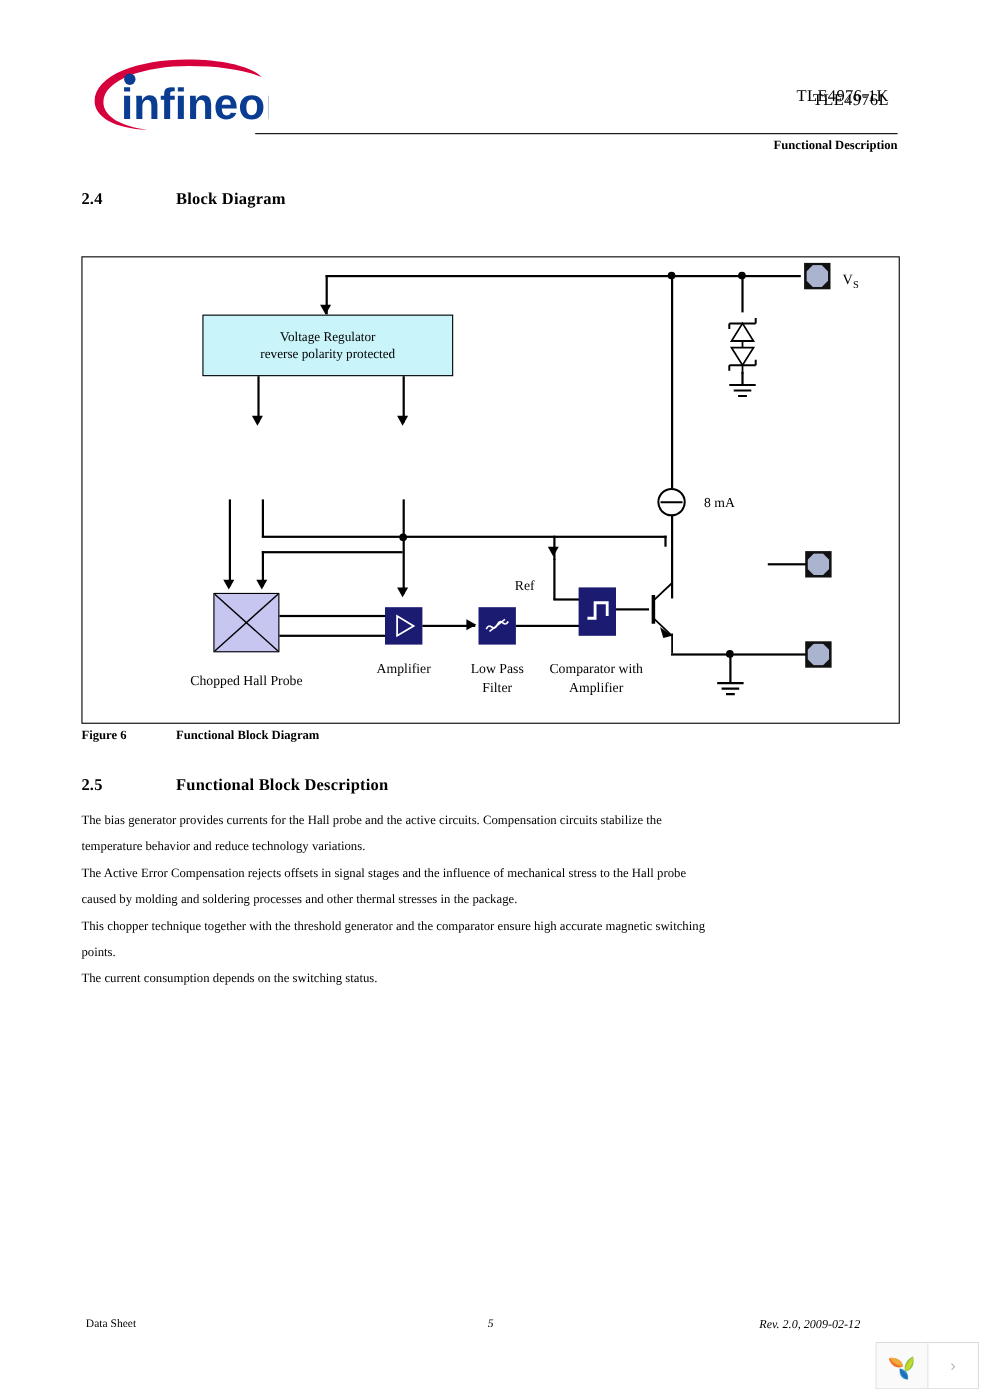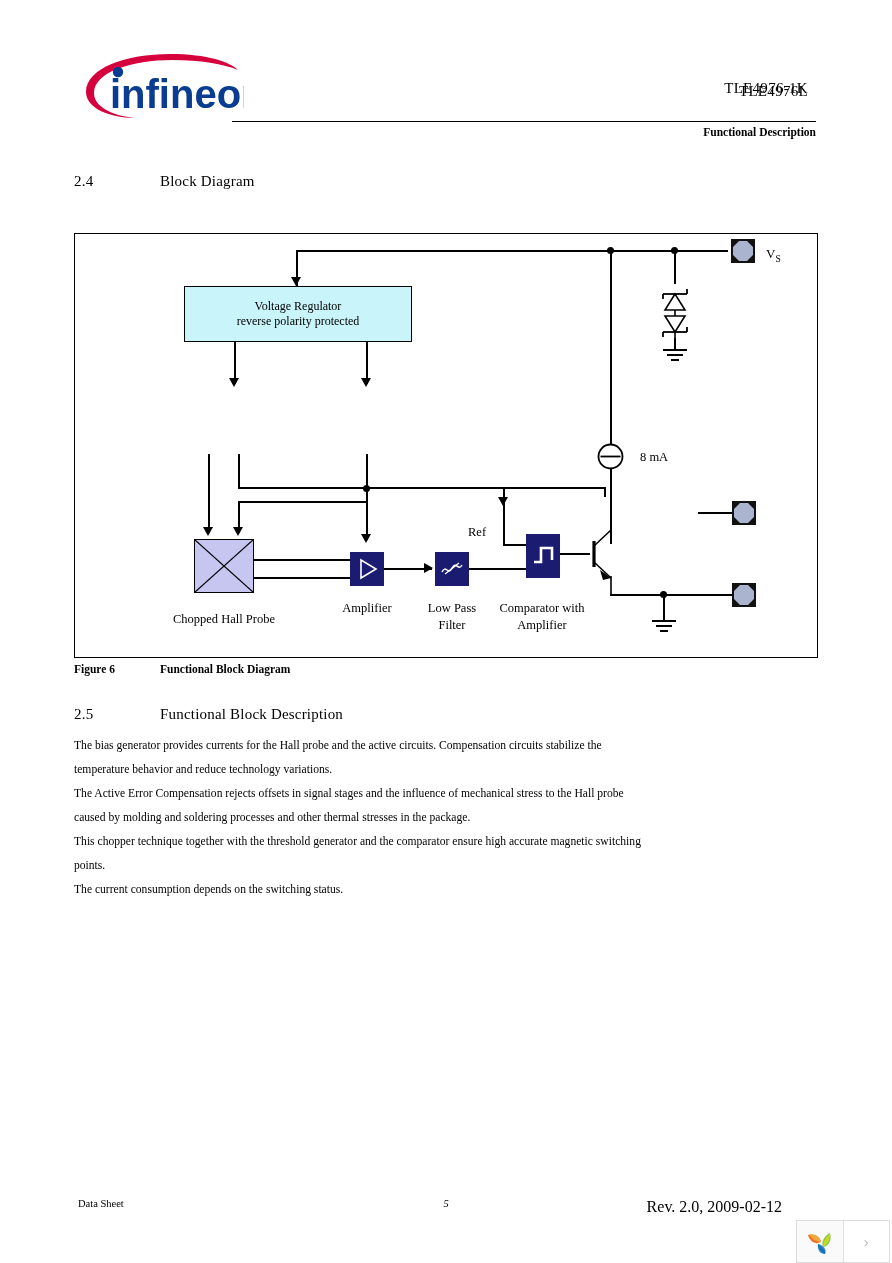--- a/index.html
+++ b/index.html
@@ -7,21 +7,21 @@
   .pg{position:absolute;inset:0;}
 
   
   #logo{position:absolute;left:74px;top:48px;width:170px;height:74px;}
   #hdr-part1{position:absolute;left:560px;top:59px;width:248px;text-align:right;font-size:15px;letter-spacing:.3px;margin-top:21px;}
   #hdr-part2{position:absolute;left:560px;top:83px;width:248px;text-align:right;font-size:15px;letter-spacing:.3px;}
   #hdr-rule{position:absolute;left:232px;top:121px;width:584px;height:1px;background:#000;}
   #hdr-sec{position:absolute;left:560px;top:126px;width:256px;text-align:right;font-size:11.5px;font-weight:bold;}
 
   
-  .h2{position:absolute;font-size:15px;font-weight:normal;letter-spacing:.2px;}
+  .h2{position:absolute;font-size:15px;font-weight:bold;letter-spacing:.2px;}
   .h2 .num{position:absolute;left:0;top:0;}
   .h2 .txt{position:absolute;left:86px;top:0;white-space:nowrap;}
   #sec24{left:74px;top:173px;width:500px;height:20px;}
   #sec25{left:74px;top:706px;width:500px;height:20px;}
 
   
   #figframe{position:absolute;left:74px;top:233px;width:744px;height:425px;border:1px solid #000;box-sizing:border-box;background:#fff;}
   #figcap{position:absolute;left:74px;top:663px;font-size:11.5px;font-weight:bold;}
   #figcap .ttl{position:absolute;left:86px;top:0;white-space:nowrap;}
 
@@ -44,21 +44,21 @@
   .pad i{display:block;width:100%;height:100%;background:#aab4cf;
     clip-path:polygon(30% 0,70% 0,100% 30%,100% 70%,70% 100%,30% 100%,0 70%,0 30%);}
 
   
   #body{position:absolute;left:74px;top:734px;width:570px;font-size:11.6px;}
   #body p{margin:0;line-height:24px;}
 
   
   #ft-left{position:absolute;left:78px;top:1198px;font-size:10.5px;}
   #ft-mid{position:absolute;left:0;top:1198px;width:892px;text-align:center;font-size:10.5px;font-style:italic;}
-  #ft-right{position:absolute;left:500px;top:1198px;width:282px;text-align:right;font-size:16px;}
+  #ft-right{position:absolute;left:500px;top:1198px;width:282px;text-align:right;font-size:11px;font-style:italic;}
 
   
   #viewer{position:absolute;left:796px;top:1220px;width:92px;height:41px;display:flex;background:#fff;border:1px solid #dcdcdc;}
   #viewer .cell{flex:1;display:flex;align-items:center;justify-content:center;}
   #viewer .cell+.cell{border-left:1px solid #e2e2e2;}
   #viewer .cell:first-child{background:#fafafa;}
   #nextglyph{color:#b9b9b9;font-size:15px;font-family:"Liberation Sans",sans-serif;}
 </style>
 </head>
 <body>

